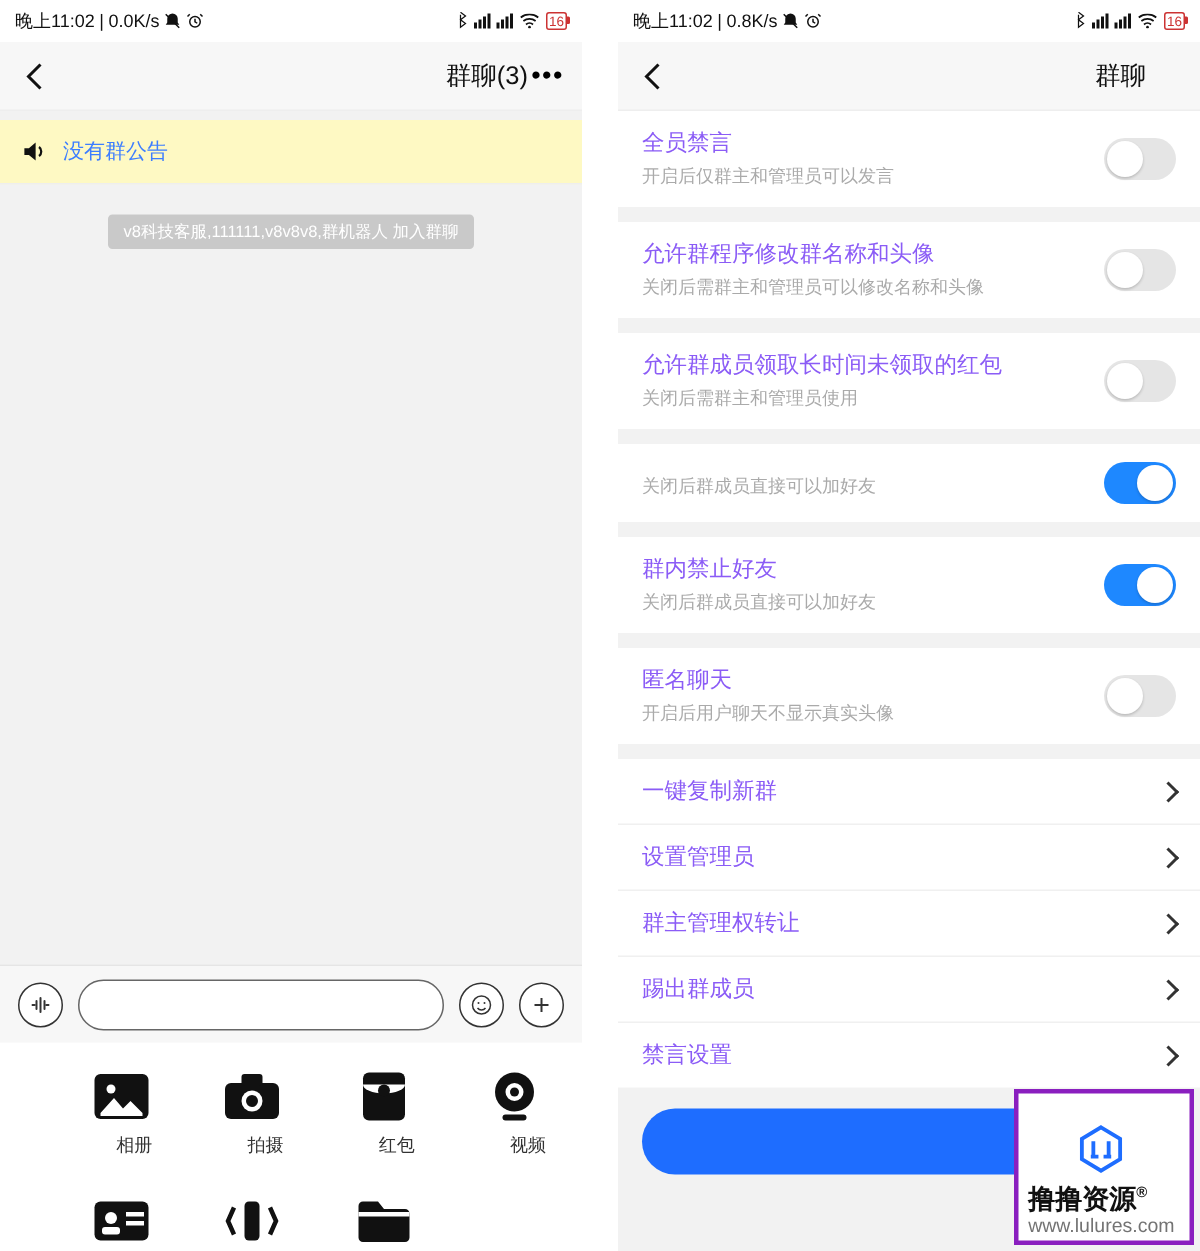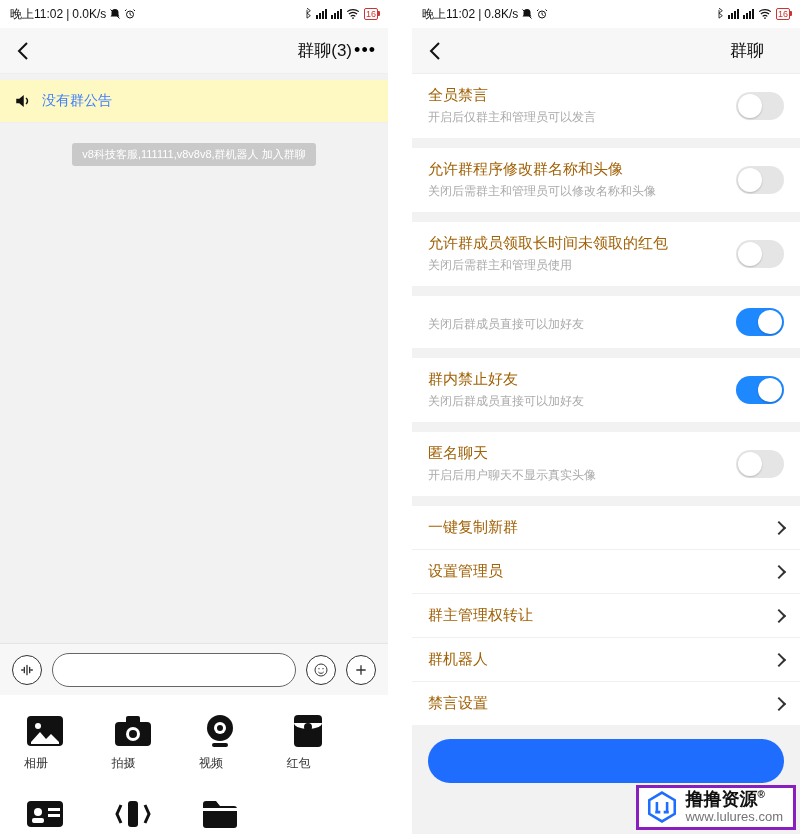--- a/index.html
+++ b/index.html
@@ -25,38 +25,38 @@
   
   .announce { background:#fef9c3; padding:12px 14px; display:flex; align-items:center; gap:10px; border-bottom:1px solid #eee; margin-top:6px;}
   .announce .txt { color:#3d7eff; font-size:14px; }
   .chat-body { background:#f2f2f2; height:520px; padding-top:20px; }
   .sysmsg { margin:0 auto; background:#c9c9c9; color:#fff; font-size:11px; padding:4px 10px; border-radius:3px; width:fit-content; max-width:320px; text-align:center;}
   .input-row { background:#f7f7f7; height:52px; display:flex; align-items:center; gap:10px; padding:0 12px; border-top:1px solid #e5e5e5;}
   .round-btn { width:30px; height:30px; border:1.5px solid #333; border-radius:50%; display:flex; align-items:center; justify-content:center; background:#fff;}
   .text-input { flex:1; height:34px; border:1.5px solid #666; border-radius:17px; background:#fff; padding:0 12px; font-size:14px; outline:none;}
   .attach-panel { background:#fff; padding:18px 24px 4px; }
   .attach-grid { display:grid; grid-template-columns:repeat(4,1fr); gap:24px 10px; }
-  .attach-item { display:flex; flex-direction:column; align-items:flex-start; gap:6px; }
+  .attach-item { display:flex; flex-direction:column; align-items:flex-end; gap:6px; }
   .attach-ico { width:42px; height:36px; display:flex; align-items:center; justify-content:center;}
   .attach-item .lbl { font-size:12px; color:#333; }
   
   .settings-body { background:#f2f2f2; height:760px; overflow:hidden;}
   .cell { background:#fff; padding:12px 16px; display:flex; align-items:center; justify-content:space-between; margin-bottom:10px;}
   .cell.tight { margin-bottom:0; border-bottom:1px solid #f0f0f0;}
   .cell .txt-col { flex:1; }
-  .cell .ttl { font-size:15px; color:#a16207; }
+  .cell .ttl { font-size:15px; color:#8b5cf6; }
   .cell .sub { font-size:12px; color:#aaa; margin-top:4px; }
   .toggle { width:48px; height:28px; border-radius:14px; background:#e5e5e5; position:relative; }
   .toggle .knob { width:24px; height:24px; background:#fff; border-radius:50%; position:absolute; top:2px; left:2px; box-shadow:0 1px 2px rgba(0,0,0,.2);}
   .toggle.on { background:#1e88ff; }
   .toggle.on .knob { left:22px; }
   .chev { width:10px; height:10px; border-top:2px solid #333; border-right:2px solid #333; transform:rotate(45deg);}
   .primary-btn { margin:14px 16px 0; height:44px; background:#1e6dff; border-radius:22px; }
   
-  .wm { position:absolute; right:4px; bottom:4px; border:3px solid #8a1fbf; background:#fff; padding:1px 10px 2px 6px; display:flex; align-items:center; gap:6px;}
+  .wm { position:absolute; right:4px; bottom:4px; border:3px solid #8a1fbf; background:#fff; padding:20px 10px 2px 6px; display:flex; align-items:center; gap:6px;flex-direction:column;}
   .wm .logo { width:34px; height:34px; }
   .wm .lines { display:flex; flex-direction:column; line-height:1.15;}
   .wm .l1 { font-size:18px; font-weight:700; color:#111;}
   .wm .r { font-size:10px; vertical-align:super;}
   .wm .l2 { font-size:13px; color:#737373;}
 </style>
 </head>
 <body>
 
 <div class="phones">
@@ -161,38 +161,38 @@
                 <rect x="2" y="8" width="36" height="24" rx="4" fill="#111"></rect>
                 <rect x="13" y="2" width="14" height="8" rx="2" fill="#111"></rect>
                 <circle cx="20" cy="20" r="7" fill="#fff"></circle>
                 <circle cx="20" cy="20" r="4" fill="#111"></circle>
               </svg>
             </div>
           <span class="lbl">拍摄</span>
         </div>
         <div class="attach-item">
           <div class="attach-ico">
+              <svg width="32" height="36" viewBox="0 0 32 36">
+                <rect x="2" y="2" width="28" height="32" rx="4" fill="#111"></rect>
+                <path d="M2 10a14 6 0 0028 0" fill="#fff"></path>
+                <circle cx="16" cy="14" r="4" fill="#111"></circle>
+              </svg>
+            </div>
+          <span class="lbl">红包</span>
+        </div>
+        <div class="attach-item">
+          <div class="attach-ico">
               <svg width="36" height="36" viewBox="0 0 36 36">
                 <circle cx="18" cy="15" r="13" fill="#111"></circle>
                 <circle cx="18" cy="15" r="6" fill="#fff"></circle>
                 <circle cx="18" cy="15" r="3" fill="#111"></circle>
                 <rect x="10" y="30" width="16" height="4" rx="2" fill="#111"></rect>
               </svg>
             </div>
           <span class="lbl">视频</span>
-        </div>
-        <div class="attach-item">
-          <div class="attach-ico">
-              <svg width="32" height="36" viewBox="0 0 32 36">
-                <rect x="2" y="2" width="28" height="32" rx="4" fill="#111"></rect>
-                <path d="M2 10a14 6 0 0028 0" fill="#fff"></path>
-                <circle cx="16" cy="14" r="4" fill="#111"></circle>
-              </svg>
-            </div>
-          <span class="lbl">红包</span>
         </div>
         <div class="attach-item">
           <div class="attach-ico">
               <svg width="40" height="30" viewBox="0 0 40 30">
                 <rect x="2" y="2" width="36" height="26" rx="4" fill="#111"></rect>
                 <circle cx="13" cy="13" r="4" fill="#fff"></circle>
                 <rect x="7" y="19" width="12" height="5" rx="2" fill="#fff"></rect>
                 <rect x="23" y="9" width="12" height="3" fill="#fff"></rect>
                 <rect x="23" y="15" width="12" height="3" fill="#fff"></rect>
               </svg>
@@ -330,21 +330,21 @@
         </div>
         <div class="cell tight">
           <div class="ttl">设置管理员</div>
           <div class="chev"></div>
         </div>
         <div class="cell tight">
           <div class="ttl">群主管理权转让</div>
           <div class="chev"></div>
         </div>
         <div class="cell tight">
-          <div class="ttl">群机器人</div>
+          <div class="ttl">踢出群成员</div>
           <div class="chev"></div>
         </div>
         <div class="cell ">
           <div class="ttl">禁言设置</div>
           <div class="chev"></div>
         </div>
         <div class="primary-btn"></div>
       </div>
   </div>
 </div>

